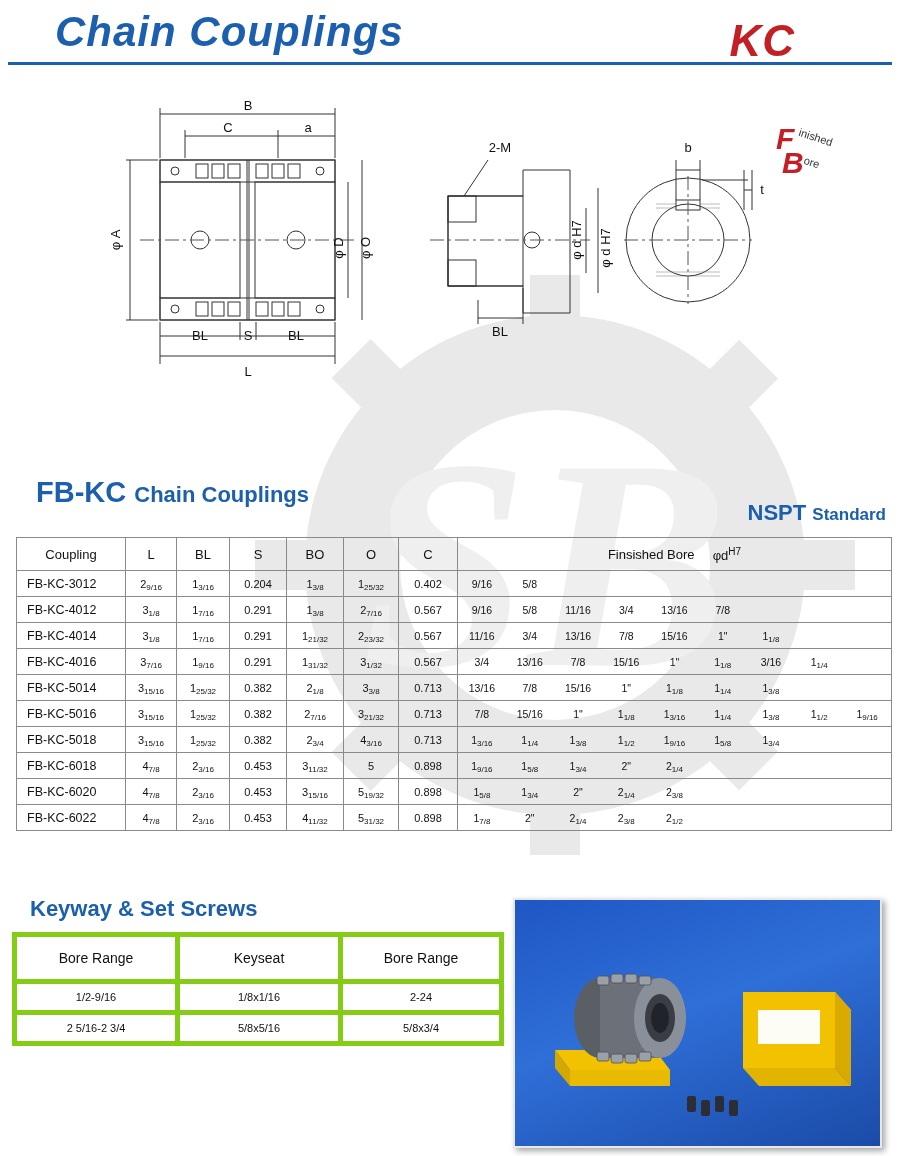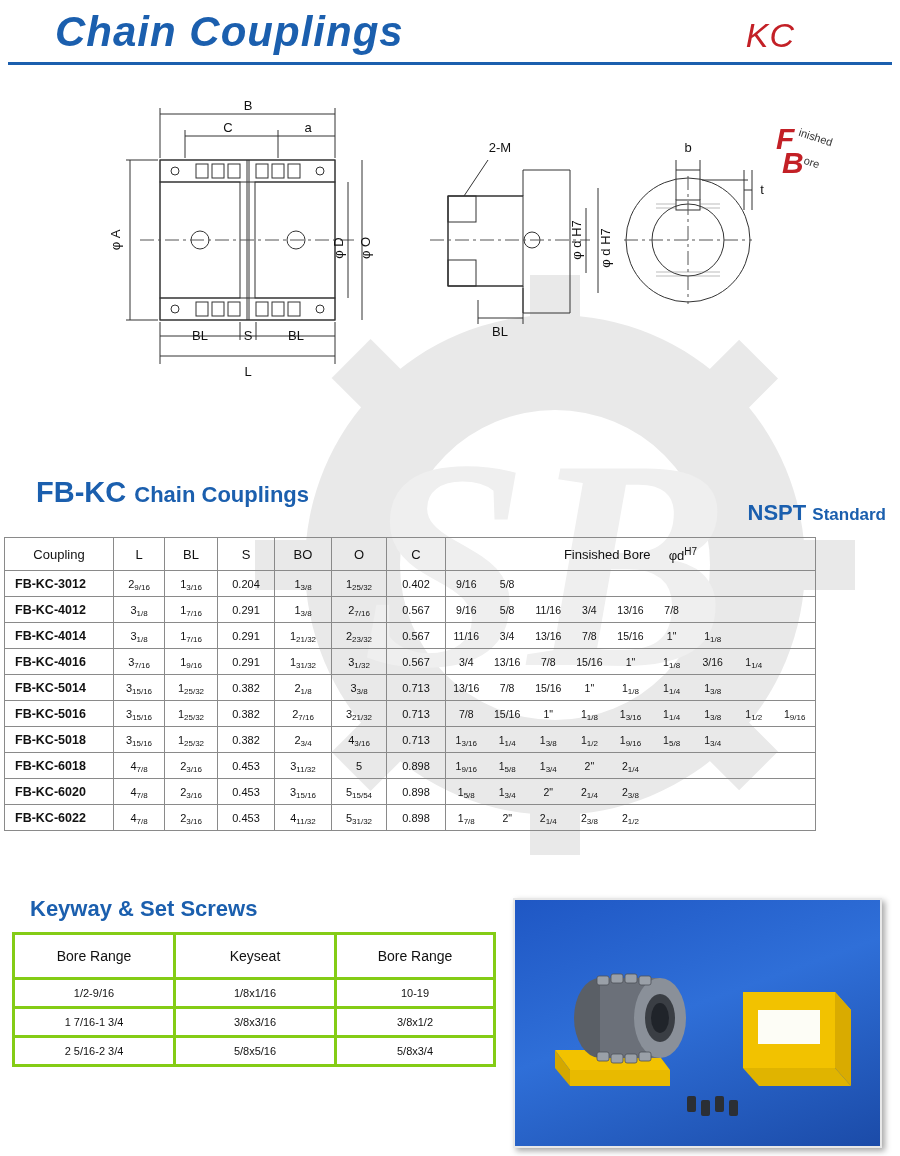--- a/index.html
+++ b/index.html
@@ -40,22 +40,22 @@
     font-weight: bold;
     font-style: italic;
     color: #1b5fae;
     letter-spacing: 1px;
     font-family: "Liberation Sans", sans-serif;
   }
   .kc-logo {
     position: absolute;
     right: 105px;
     top: 16px;
-    font-size: 34px;
-    font-weight: normal;
+    font-size: 44px;
+    font-weight: bold;
     font-style: italic;
     color: #c32026;
     letter-spacing: 1px;
   }
   .header-rule {
     position: absolute;
     left: 8px;
     top: 62px;
     width: 884px;
     height: 3px;
@@ -142,23 +142,23 @@
   }
   #keyway-title {
     left: 30px;
     top: 896px;
     font-size: 22px;
   }
 
   
   .spec-table {
     position: absolute;
-    left: 4px;
+    left: 16px;
     top: 537px;
-    width: 812px;
+    width: 876px;
     border-collapse: collapse;
     font-size: 11px;
     color: #111;
     table-layout: fixed;
   }
   .spec-table th, .spec-table td {
     border: 1px solid #8a8a8a;
     text-align: center;
     vertical-align: middle;
     padding: 0;
@@ -166,21 +166,20 @@
   }
   .spec-table thead th {
     font-size: 13px;
     font-weight: normal;
     height: 32px;
   }
   .spec-table td.model {
     text-align: left;
     padding-left: 10px;
     font-size: 12.5px;
-    font-weight: bold;
   }
   .spec-table td.bore {
     font-size: 10.5px;
     border-left: none;
     border-right: none;
   }
   .spec-table td.bore-first {
     border-left: 1px solid #8a8a8a;
   }
   .spec-table td.bore-last {
@@ -198,21 +197,21 @@
     position: absolute;
     left: 12px;
     top: 932px;
     width: 466px;
     border-collapse: collapse;
     font-size: 11px;
     color: #111;
     table-layout: fixed;
   }
   .keyway-table th, .keyway-table td {
-    border: 3px solid #84cc16;
+    border: 5px solid #84cc16;
     text-align: center;
     vertical-align: middle;
     height: 24px;
     font-weight: normal;
   }
   .keyway-table thead th {
     font-size: 14px;
     height: 40px;
   }
 
@@ -560,21 +559,21 @@
           <td class="bore"></td>
           <td class="bore"></td>
           <td class="bore bore-last"></td>
         </tr>
         <tr>
           <td class="model">FB-KC-6020</td>
           <td>4<sub class="frac">7/8</sub></td>
           <td>2<sub class="frac">3/16</sub></td>
           <td>0.453</td>
           <td>3<sub class="frac">15/16</sub></td>
-          <td>5<sub class="frac">15/54</sub></td>
+          <td>5<sub class="frac">19/32</sub></td>
           <td>0.898</td>
           <td class="bore bore-first">1<sub class="frac">5/8</sub></td>
           <td class="bore">1<sub class="frac">3/4</sub></td>
           <td class="bore">2"</td>
           <td class="bore">2<sub class="frac">1/4</sub></td>
           <td class="bore">2<sub class="frac">3/8</sub></td>
           <td class="bore"></td>
           <td class="bore"></td>
           <td class="bore"></td>
           <td class="bore bore-last"></td>
@@ -607,26 +606,21 @@
       <tr>
         <th style="width:156px">Bore Range</th>
         <th style="width:156px">Keyseat</th>
         <th style="width:154px">Bore Range</th>
       </tr>
     </thead>
     <tbody id="keyway-body">
         <tr>
           <td>1/2-9/16</td>
           <td>1/8x1/16</td>
-          <td>10-19</td>
-        </tr>
-        <tr>
-          <td>1 7/16-1 3/4</td>
-          <td>3/8x3/16</td>
-          <td>3/8x1/2</td>
+          <td>2-24</td>
         </tr>
         <tr>
           <td>2 5/16-2 3/4</td>
           <td>5/8x5/16</td>
           <td>5/8x3/4</td>
         </tr>
       </tbody>
   </table>
 
   <div class="photo-panel">

